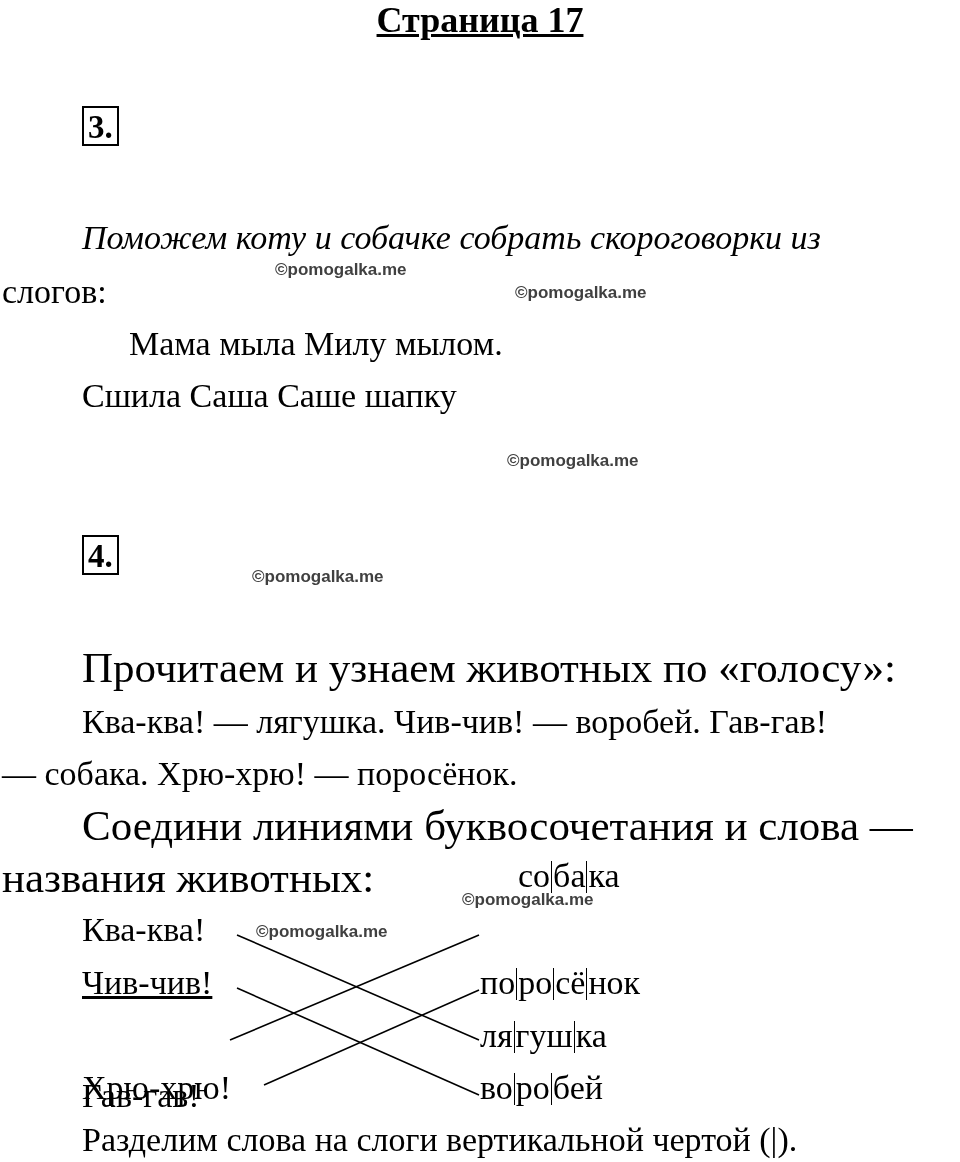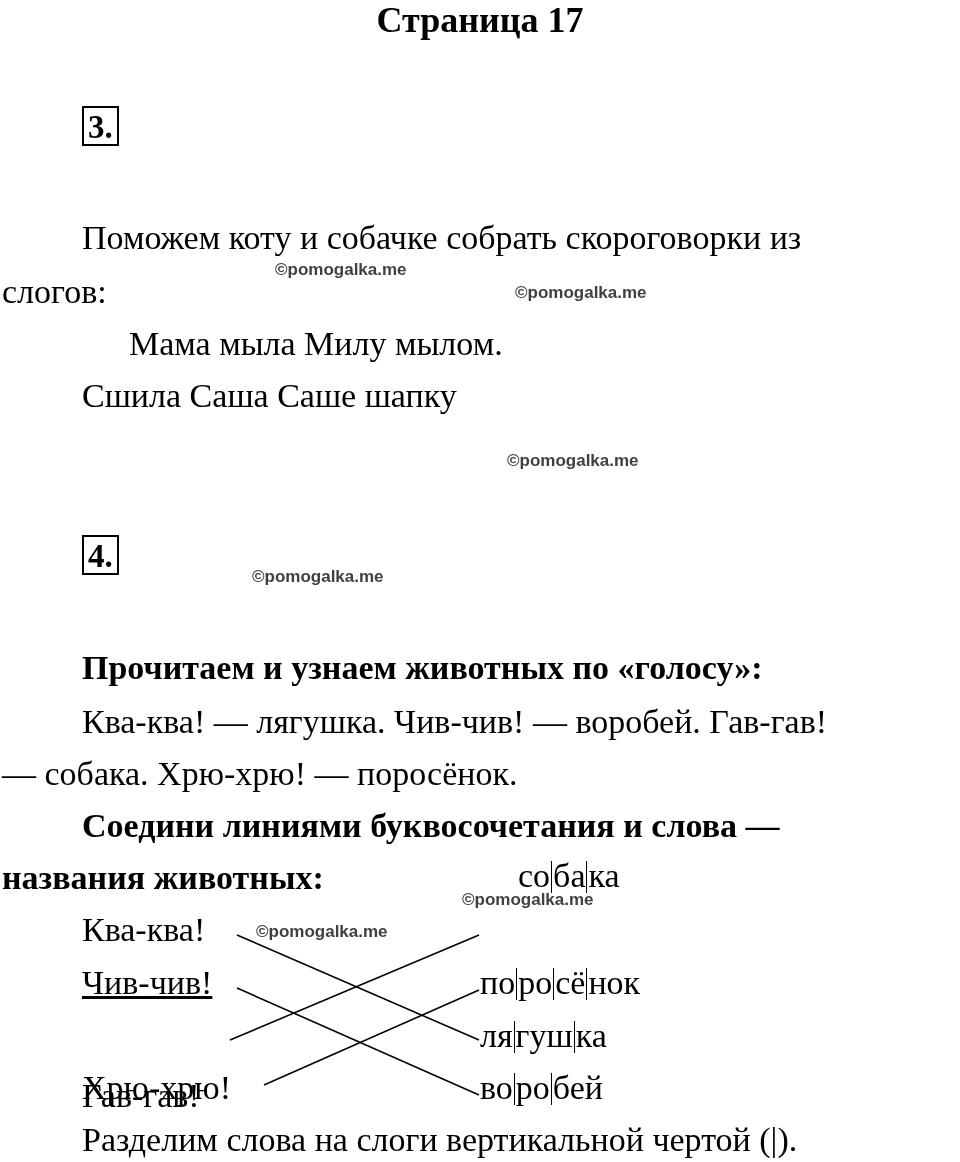--- a/index.html
+++ b/index.html
@@ -17,37 +17,38 @@
     }
     .abs { position: absolute; white-space: nowrap; }
     .page-title {
       top: 0px;
       left: 0;
       width: 960px;
       text-align: center;
       font-weight: bold;
       font-size: 36px;
       line-height: 40px;
+      text-decoration: underline;
     }
     .num-box {
       border: 2px solid #000;
       font-weight: bold;
       font-size: 33px;
       line-height: 38px;
       padding: 0 4px;
       height: 40px;
       box-sizing: border-box;
     }
     .body-text {
       font-size: 34px;
       line-height: 40px;
     }
     .bold-text {
-      font-weight: bold;
-      font-size: 34px;
+      font-weight: normal;
+      font-size: 43px;
       line-height: 40px;
     }
     .watermark {
       font-family: "Liberation Sans", "DejaVu Sans", sans-serif;
       font-weight: bold;
       font-size: 17px;
       line-height: 20px;
       color: #404040;
     }
     .syl-sep {
@@ -67,21 +68,21 @@
       pointer-events: none;
     }
   </style>
 </head>
 <body>
 
 <div class="abs page-title">Страница 17</div>
 
 <div class="abs num-box" style="left:82px; top:106px;">3.</div>
 
-<div class="abs body-text" style="left:82px; top:218px;">Поможем коту и собачке собрать скороговорки из</div>
+<div class="abs body-text" style="left:82px; top:218px;font-style:italic;">Поможем коту и собачке собрать скороговорки из</div>
 <div class="abs body-text" style="left:2px; top:272px;">слогов:</div>
 <div class="abs body-text" style="left:82px; top:324px;margin-left:47px;">Мама мыла Милу мылом.</div>
 <div class="abs body-text" style="left:82px; top:376px;">Сшила Саша Саше шапку</div>
 
 <div class="abs watermark" style="left:275px; top:260px;">©pomogalka.me</div>
 <div class="abs watermark" style="left:515px; top:283px;">©pomogalka.me</div>
 <div class="abs watermark" style="left:507px; top:451px;">©pomogalka.me</div>
 
 <div class="abs num-box" style="left:82px; top:535px;">4.</div>
 <div class="abs watermark" style="left:252px; top:567px;">©pomogalka.me</div>

